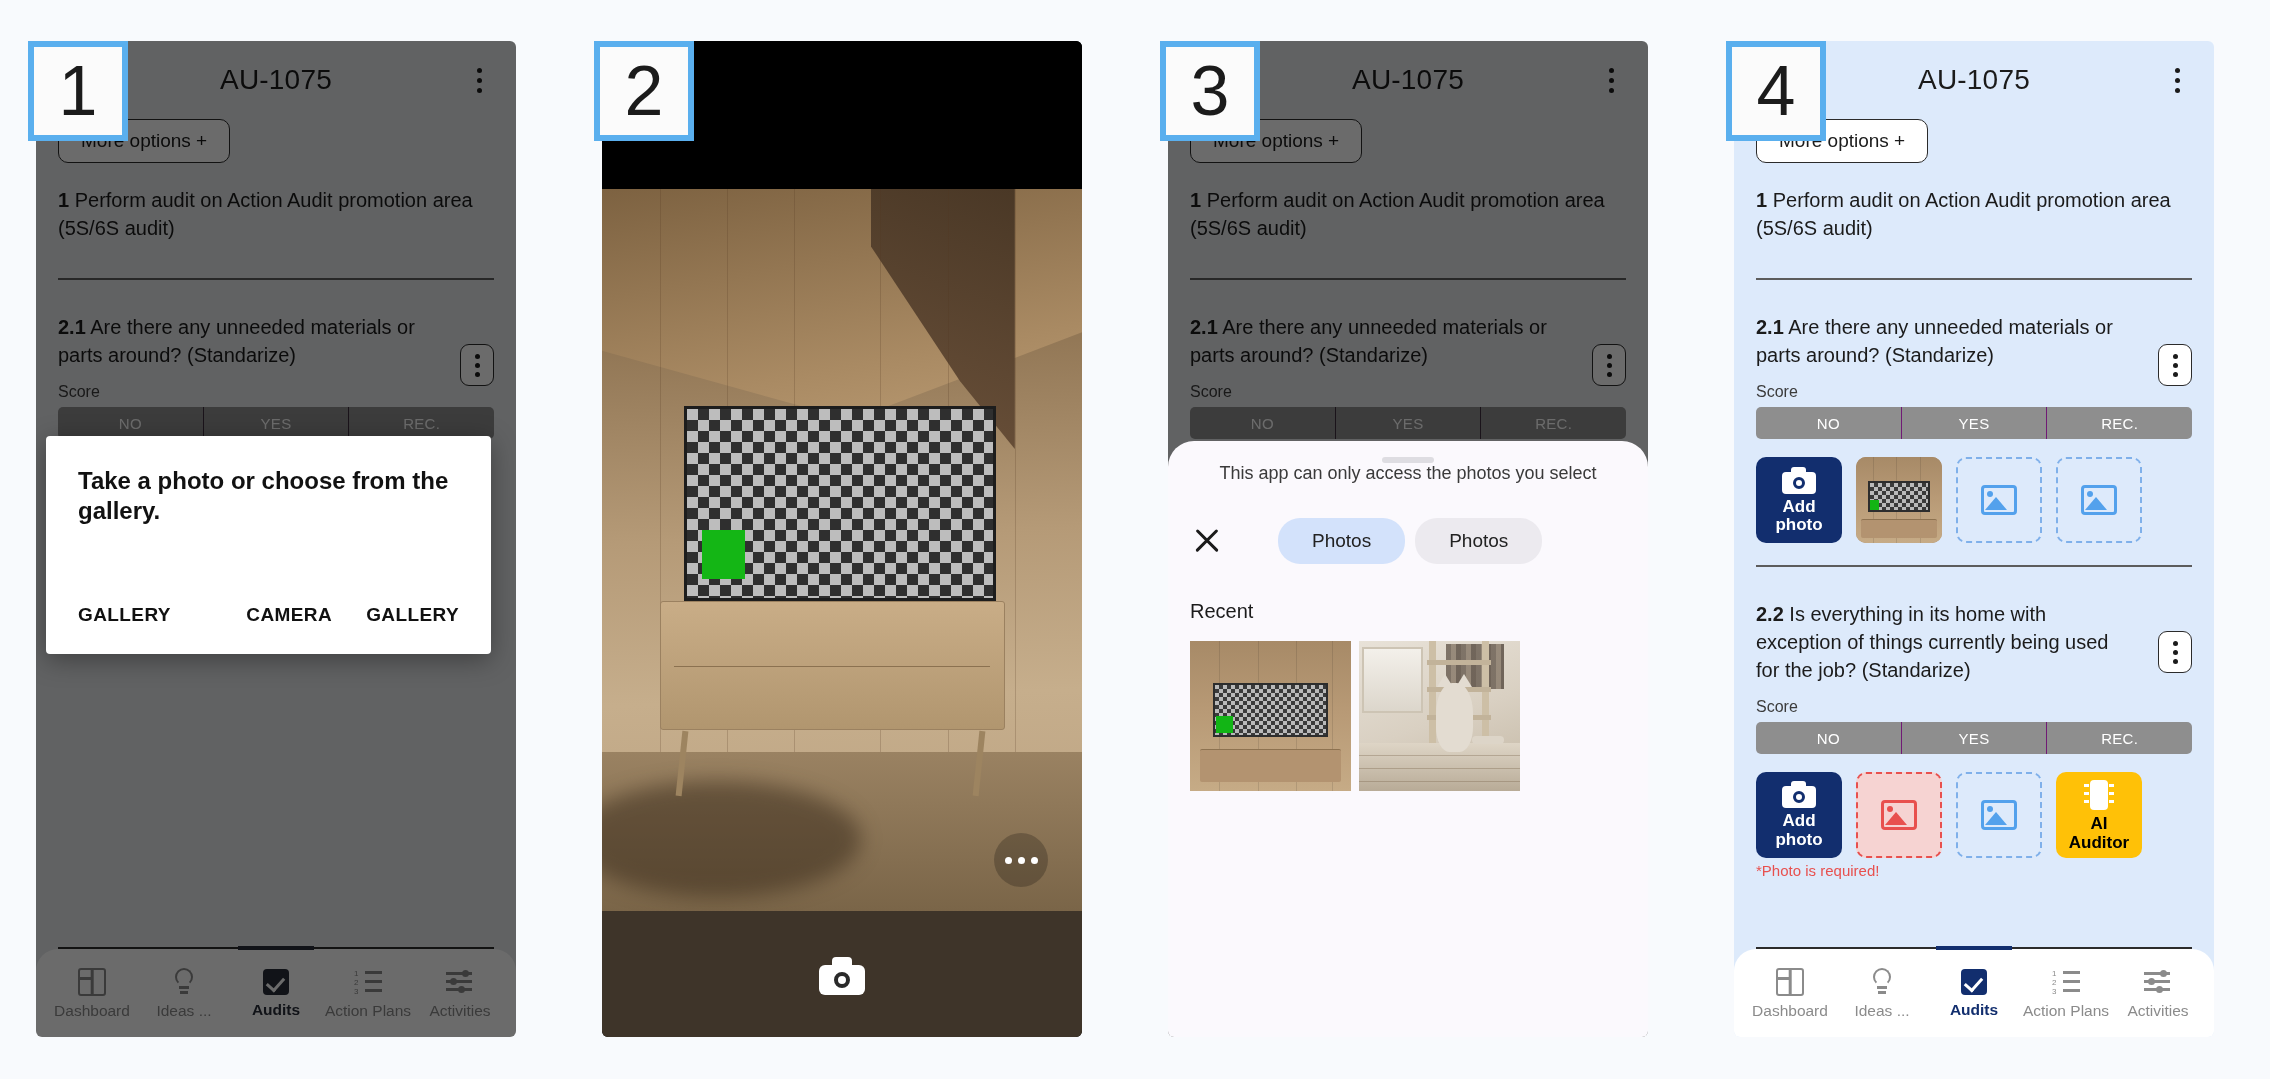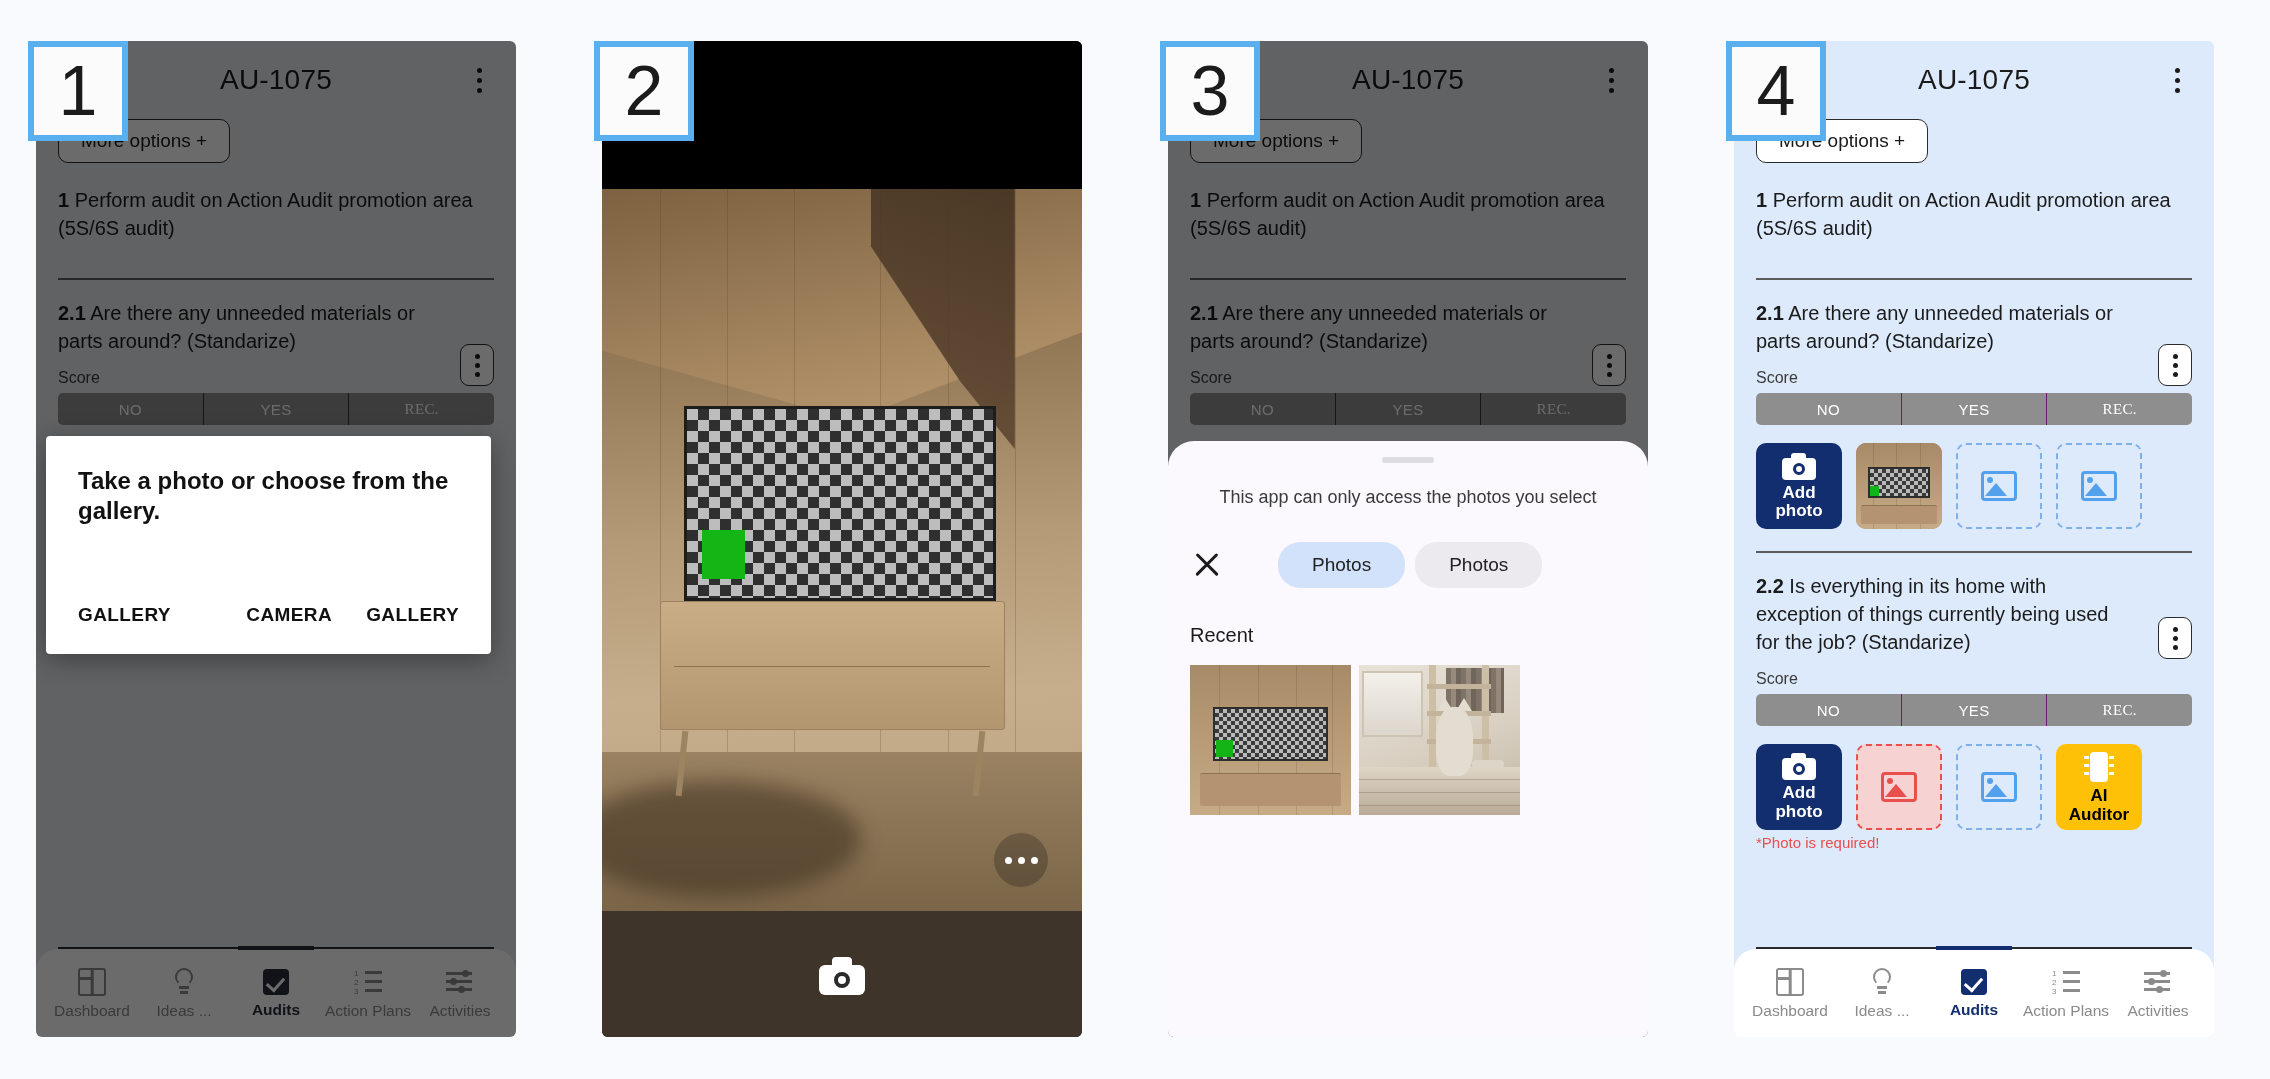--- a/index.html
+++ b/index.html
@@ -89,21 +89,21 @@
   .form-body { flex: 1 1 auto; padding: 0 22px; overflow: hidden; position: relative; }
 
   .q-main {
     margin-top: 24px;
     font-size: 20px; line-height: 1.38; color: #1b1b1b;
   }
   .q-main b { font-weight: 700; }
 
   .hr { height: 2px; background: #5c5c5c; margin: 36px 0 0 0; }
 
-  .q-block { position: relative; padding-top: 20px; }
+  .q-block { position: relative; padding-top: 34px; }
   .q-text { font-size: 20px; line-height: 1.38; color: #1b1b1b; padding-right: 56px; }
   .q-text b { font-weight: 700; }
   .kebab-btn {
     position: absolute; right: 0; top: 64px;
     width: 34px; height: 42px;
     border: 1.5px solid #2b2b2b; border-radius: 9px;
     background: #fff;
     display: flex; flex-direction: column;
     align-items: center; justify-content: center; gap: 4px;
   }
@@ -111,21 +111,21 @@
   .score-label { font-size: 16px; color: #3b3b3b; margin: 14px 0 6px; }
   .score-row {
     display: flex; background: #8e8e8e;
     border-radius: 5px; overflow: hidden; height: 32px;
   }
   .score-row .seg {
     flex: 1; display: flex; align-items: center; justify-content: center;
     font-size: 15px; color: #ffffff; letter-spacing: 0.3px;
     border-right: 1px solid #701a75;
   }
-  .score-row .seg:last-child { border-right: none; font-family: Liberation Serif, serif; }
+  .score-row .seg:last-child { border-right: none; }
 
   
   .photo-row { display: flex; gap: 14px; margin-top: 18px; }
   .pbtn {
     width: 86px; height: 86px; border-radius: 10px;
     display: flex; flex-direction: column;
     align-items: center; justify-content: center;
     flex: 0 0 auto;
   }
   .pbtn.add { background: #122e6e; color: #fff; }
@@ -356,21 +356,21 @@
   .picker-sheet {
     position: absolute; left: 0; right: 0; bottom: 0; top: 400px;
     background: #fbf9fd; border-radius: 26px 26px 0 0;
     z-index: 50; padding: 0 22px;
   }
   .picker-sheet .grabber {
     width: 52px; height: 6px; border-radius: 3px; background: #dedde2;
     margin: 16px auto 0;
   }
   .picker-sheet .notice {
-    text-align: center; font-size: 18px; color: #3a3a3a; margin-top: 24px;
+    text-align: center; font-size: 18px; color: #3a3a3a; 
   }
   .picker-head {
     display: flex; align-items: center; margin-top: 32px; position: relative; height: 50px;
   }
   .close-x {
     width: 34px; height: 34px; position: relative; flex: 0 0 auto;
   }
   .close-x::before, .close-x::after {
     content: ""; position: absolute; left: 2px; top: 15px;
     width: 30px; height: 3.4px; background: #1b1b1b; border-radius: 2px;

